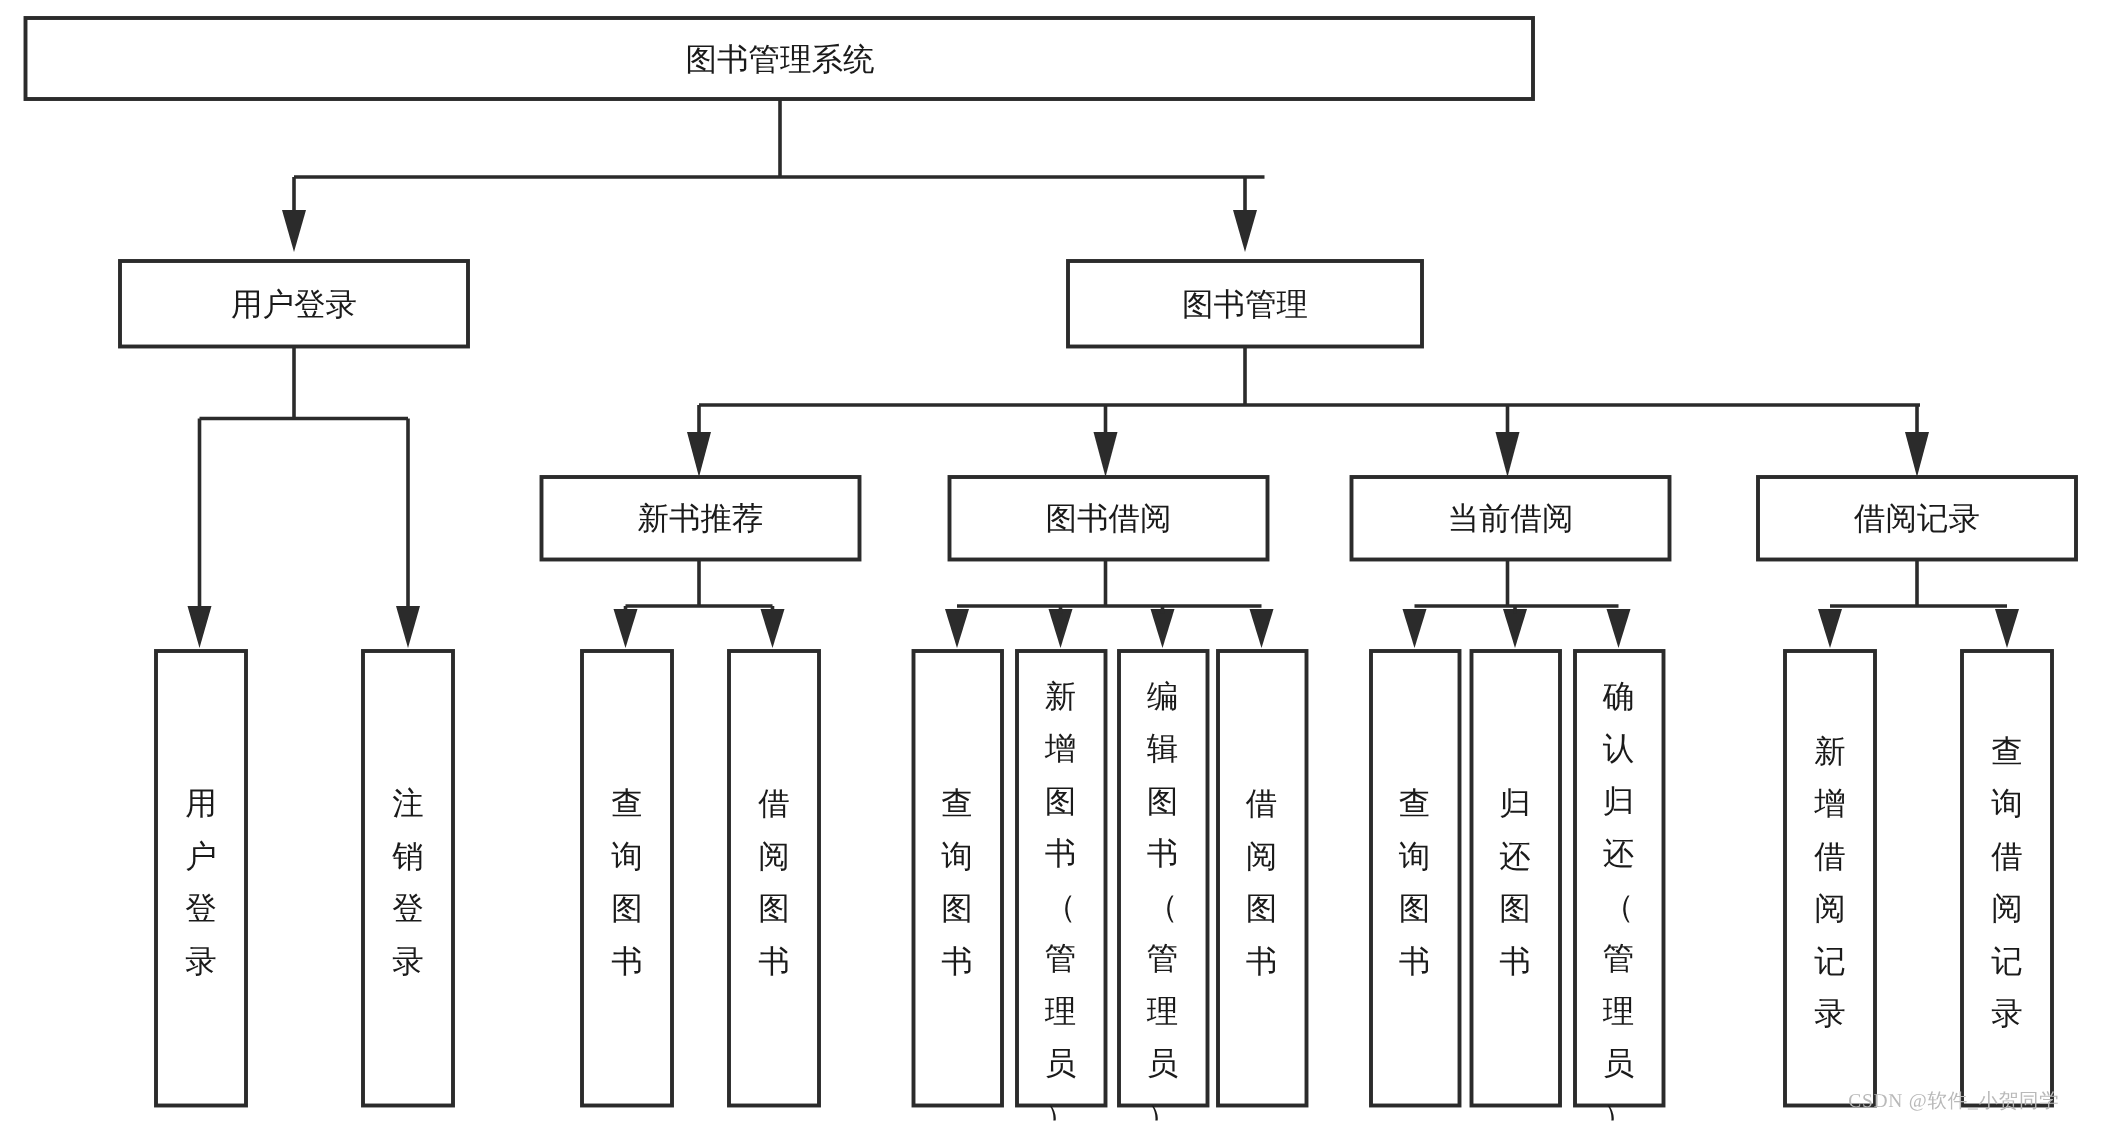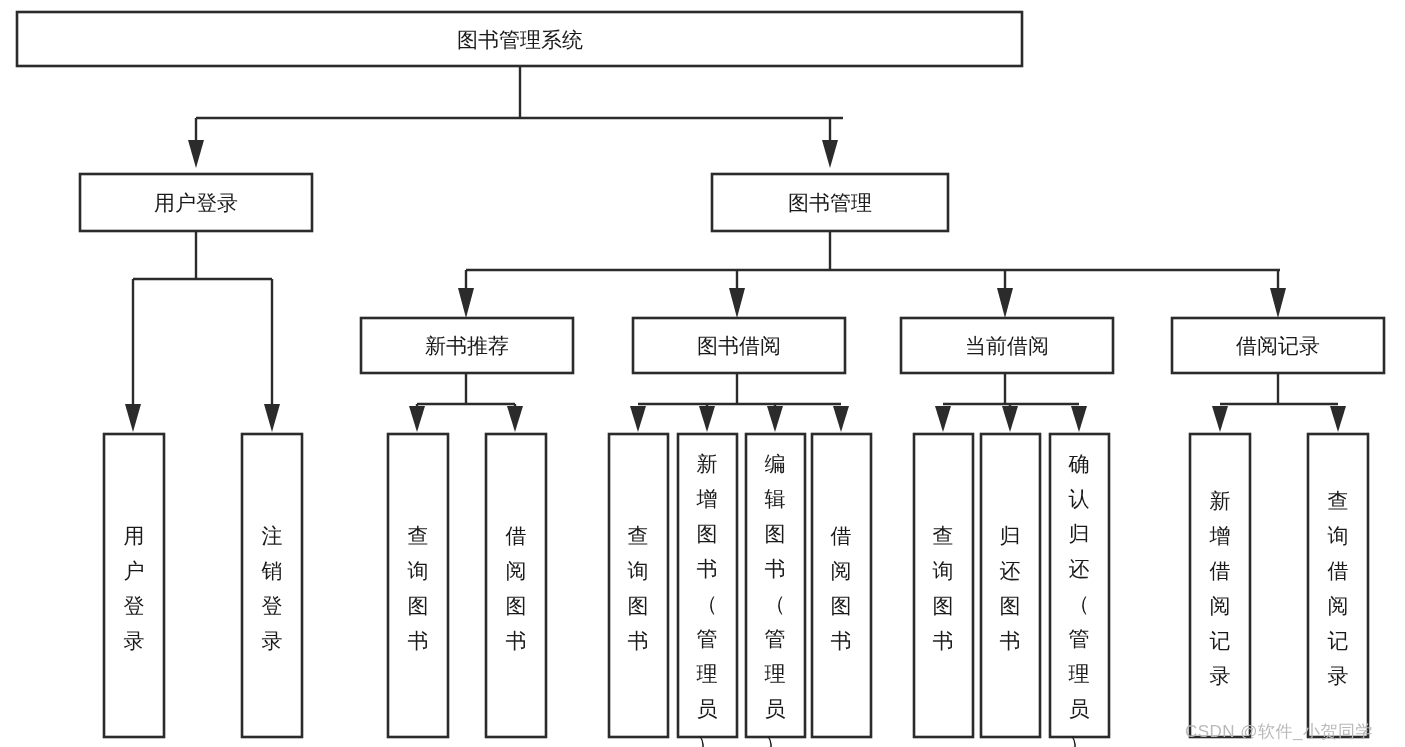--- a/index.html
+++ b/index.html
@@ -53,22 +53,22 @@
   .node-label-v {
     font-family: "DejaVu Sans", "Liberation Sans", sans-serif;
     font-size: 21px;
     fill: #1a1a1a;
     text-anchor: middle;
   }
   .watermark-text {
     position: absolute;
     right: 8px;
     bottom: 4px;
-    font-family: Liberation Sans, sans-serif;
-    font-size: 17px;
+    font-family: Liberation Serif, serif;
+    font-size: 13px;
     color: #b9b9b9;
     letter-spacing: 0.5px;
     white-space: nowrap;
     user-select: none;
   }
 </style>
 </head>
 <body>
 
 <div id="diagram-root">

